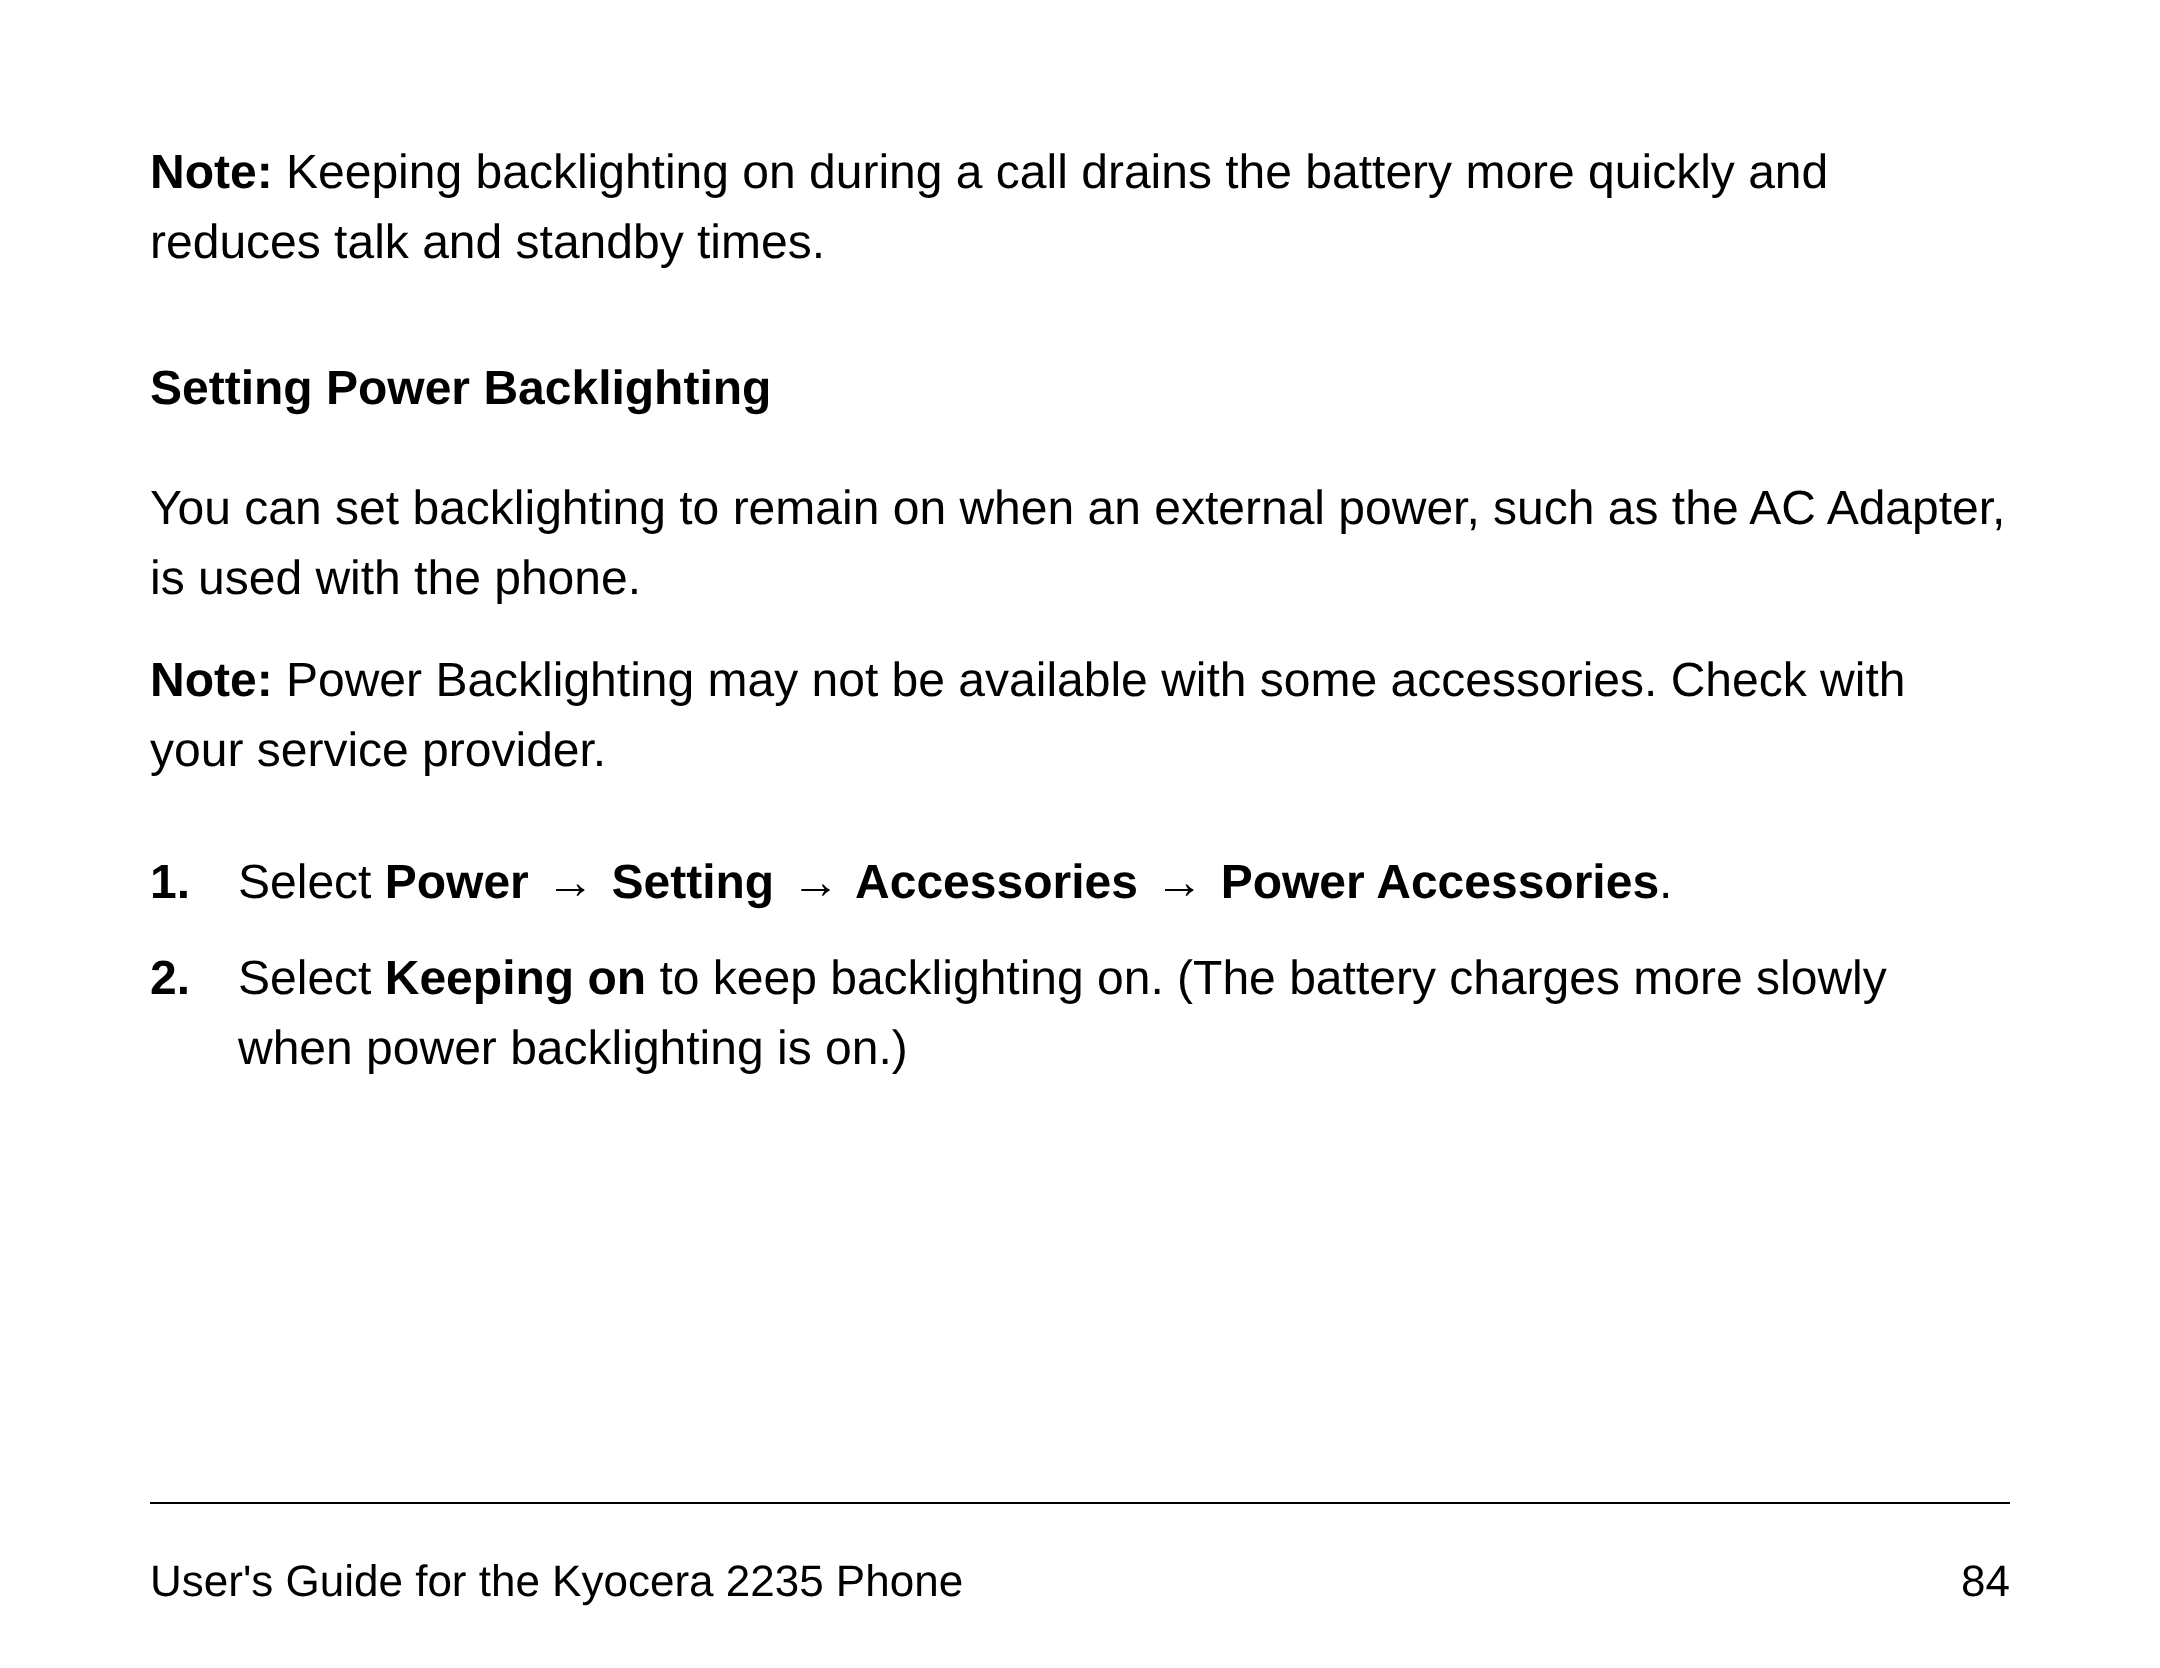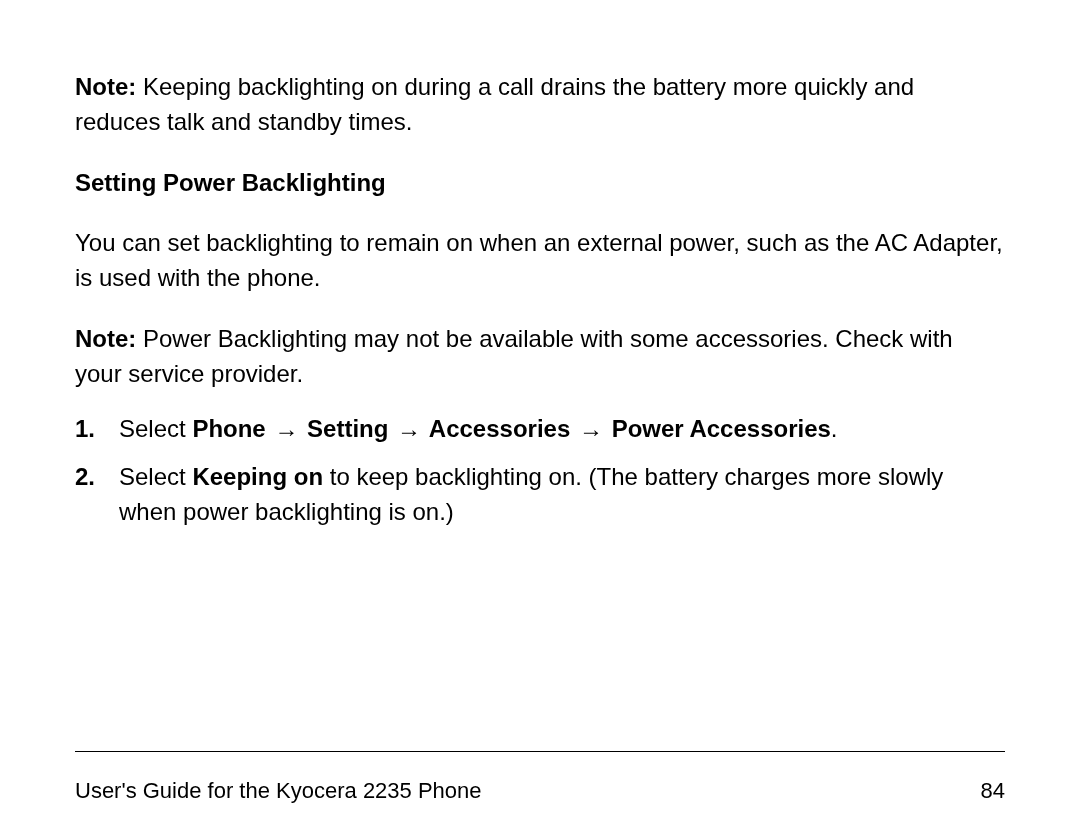--- a/index.html
+++ b/index.html
@@ -14,35 +14,35 @@
       font-family: Verdana, Geneva, sans-serif;
       color: #000000;
       padding: 70px 75px 30px 75px;
       position: relative;
     }
     .content {
       font-size: 24px;
       line-height: 1.45;
     }
     .note-para {
-      margin-bottom: 26px;
+      margin-bottom: 38px;
     }
     .note-label {
       font-weight: bold;
     }
     .heading {
       font-weight: bold;
       font-size: 24px;
       margin-bottom: 26px;
     }
     .body-para {
-      margin-bottom: 26px;
+      margin-bottom: 16px;
     }
     .note-para2 {
-      margin-bottom: 20px;
+      margin-bottom: 31px;
     }
     ol.steps {
       list-style: none;
       padding-left: 0;
     }
     ol.steps li {
       display: flex;
       margin-bottom: 14px;
     }
     .step-number {
@@ -86,21 +86,21 @@
   <p class="body-para">You can set backlighting to remain on when an external power, such as the AC Adapter, is used with the phone.</p>
 
   <p class="note-para2">
     <span class="note-label">Note:</span><span> Power Backlighting may not be available with some accessories. Check with your service provider.</span>
   </p>
 
   <ol class="steps">
     <li>
       <span class="step-number">1.</span>
       <span class="step-body">
-        <span>Select </span><span class="bold"><span>Phone</span> <span class="arrow">→</span> <span>Setting</span> <span class="arrow">→</span> <span>Accessories</span> <span class="arrow">→</span> <span>Power Accessories</span></span><span>.</span>
+        <span>Select </span><span class="bold"><span>Power</span> <span class="arrow">→</span> <span>Setting</span> <span class="arrow">→</span> <span>Accessories</span> <span class="arrow">→</span> <span>Power Accessories</span></span><span>.</span>
       </span>
     </li>
     <li>
       <span class="step-number">2.</span>
       <span class="step-body">
         <span>Select </span><span class="bold">Keeping on</span><span> to keep backlighting on. (The battery charges more slowly when power backlighting is on.)</span>
       </span>
     </li>
   </ol>
 

